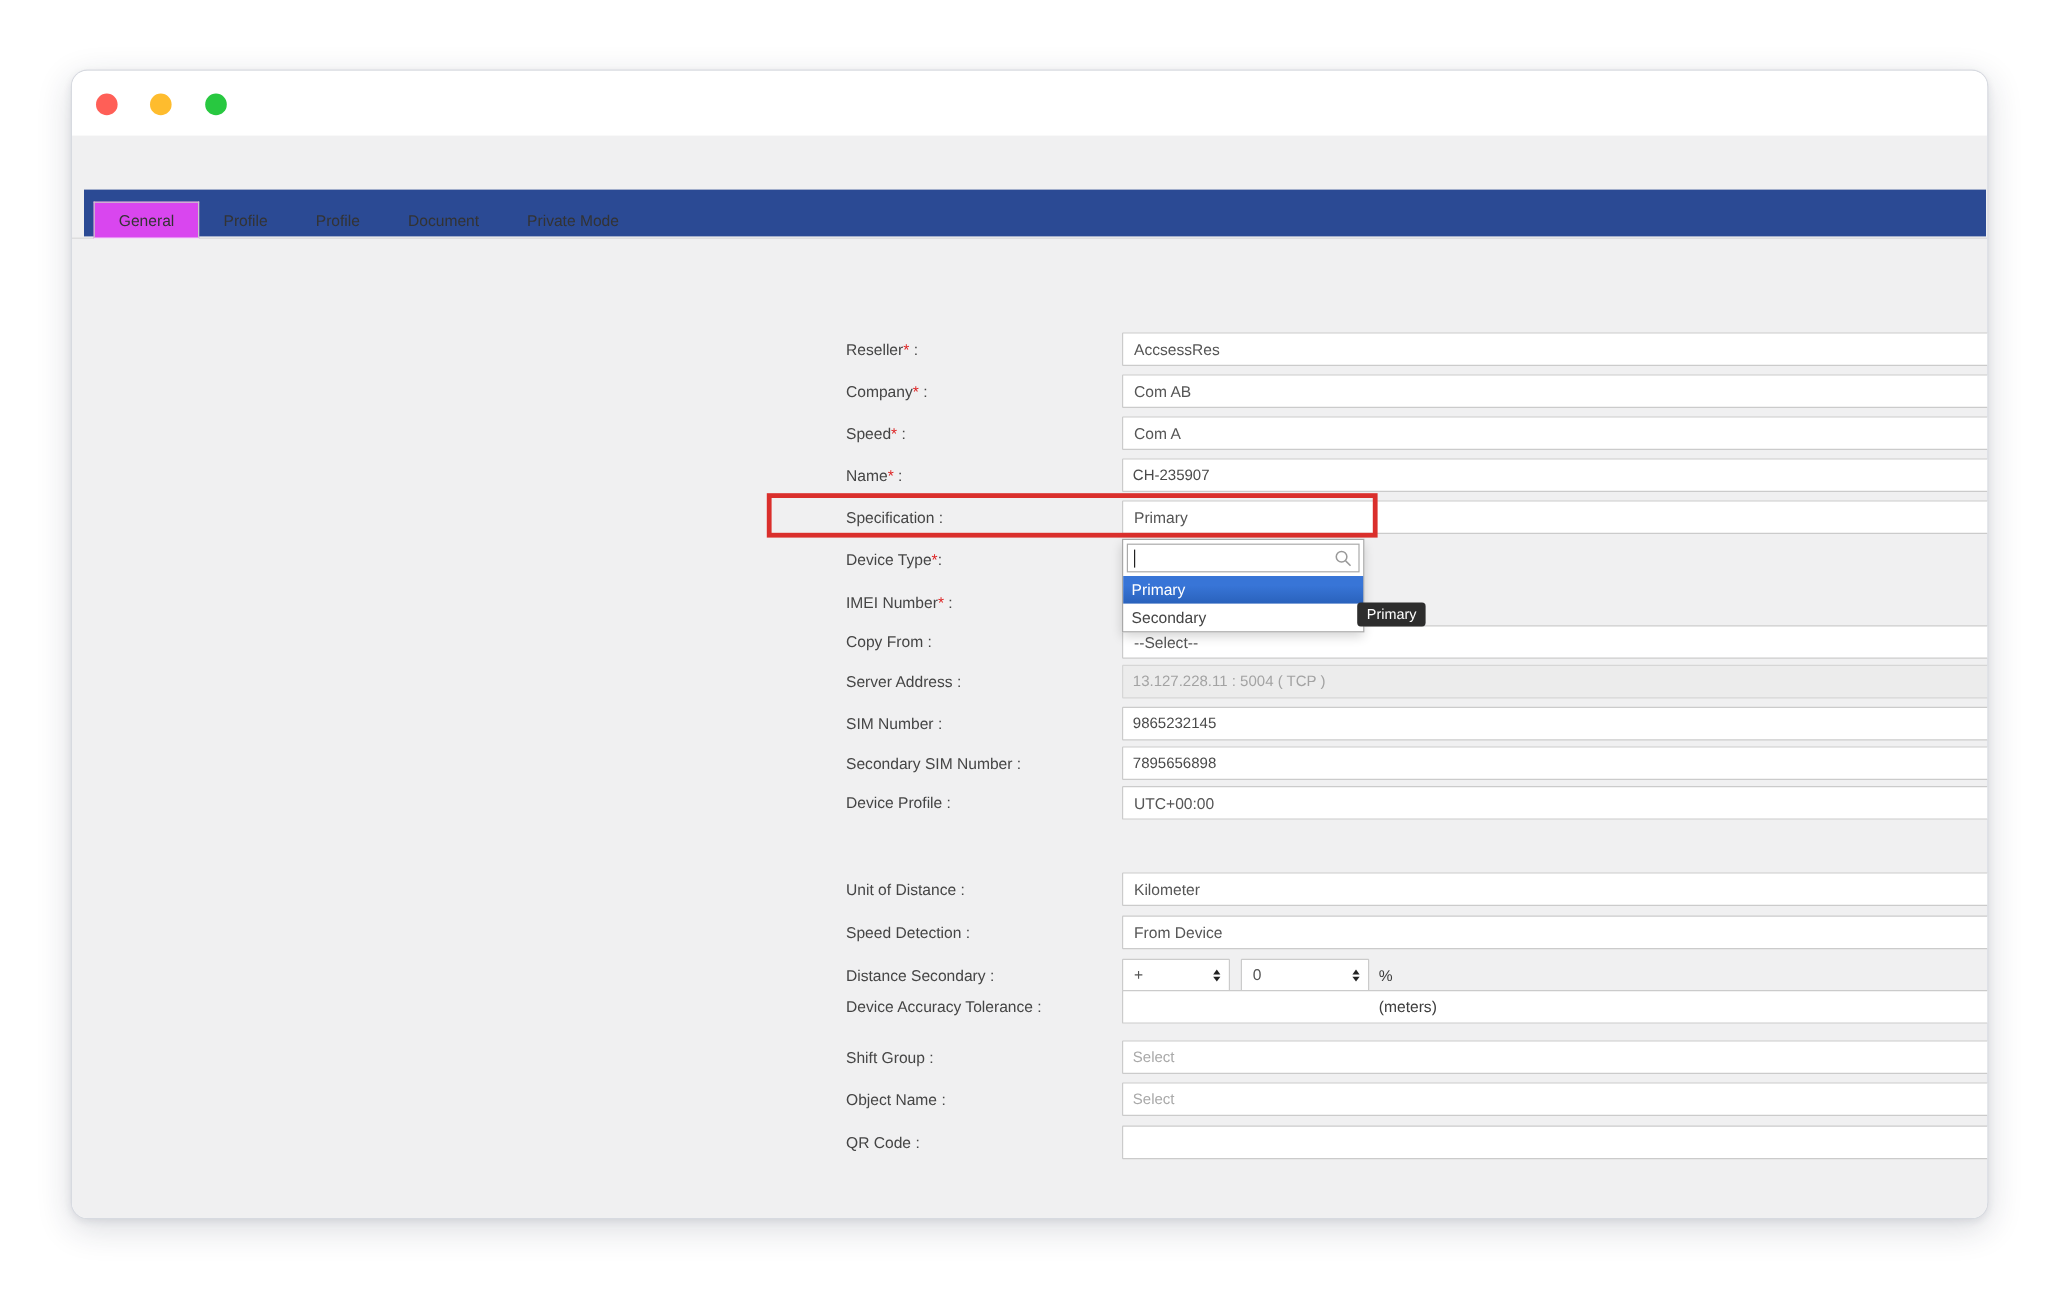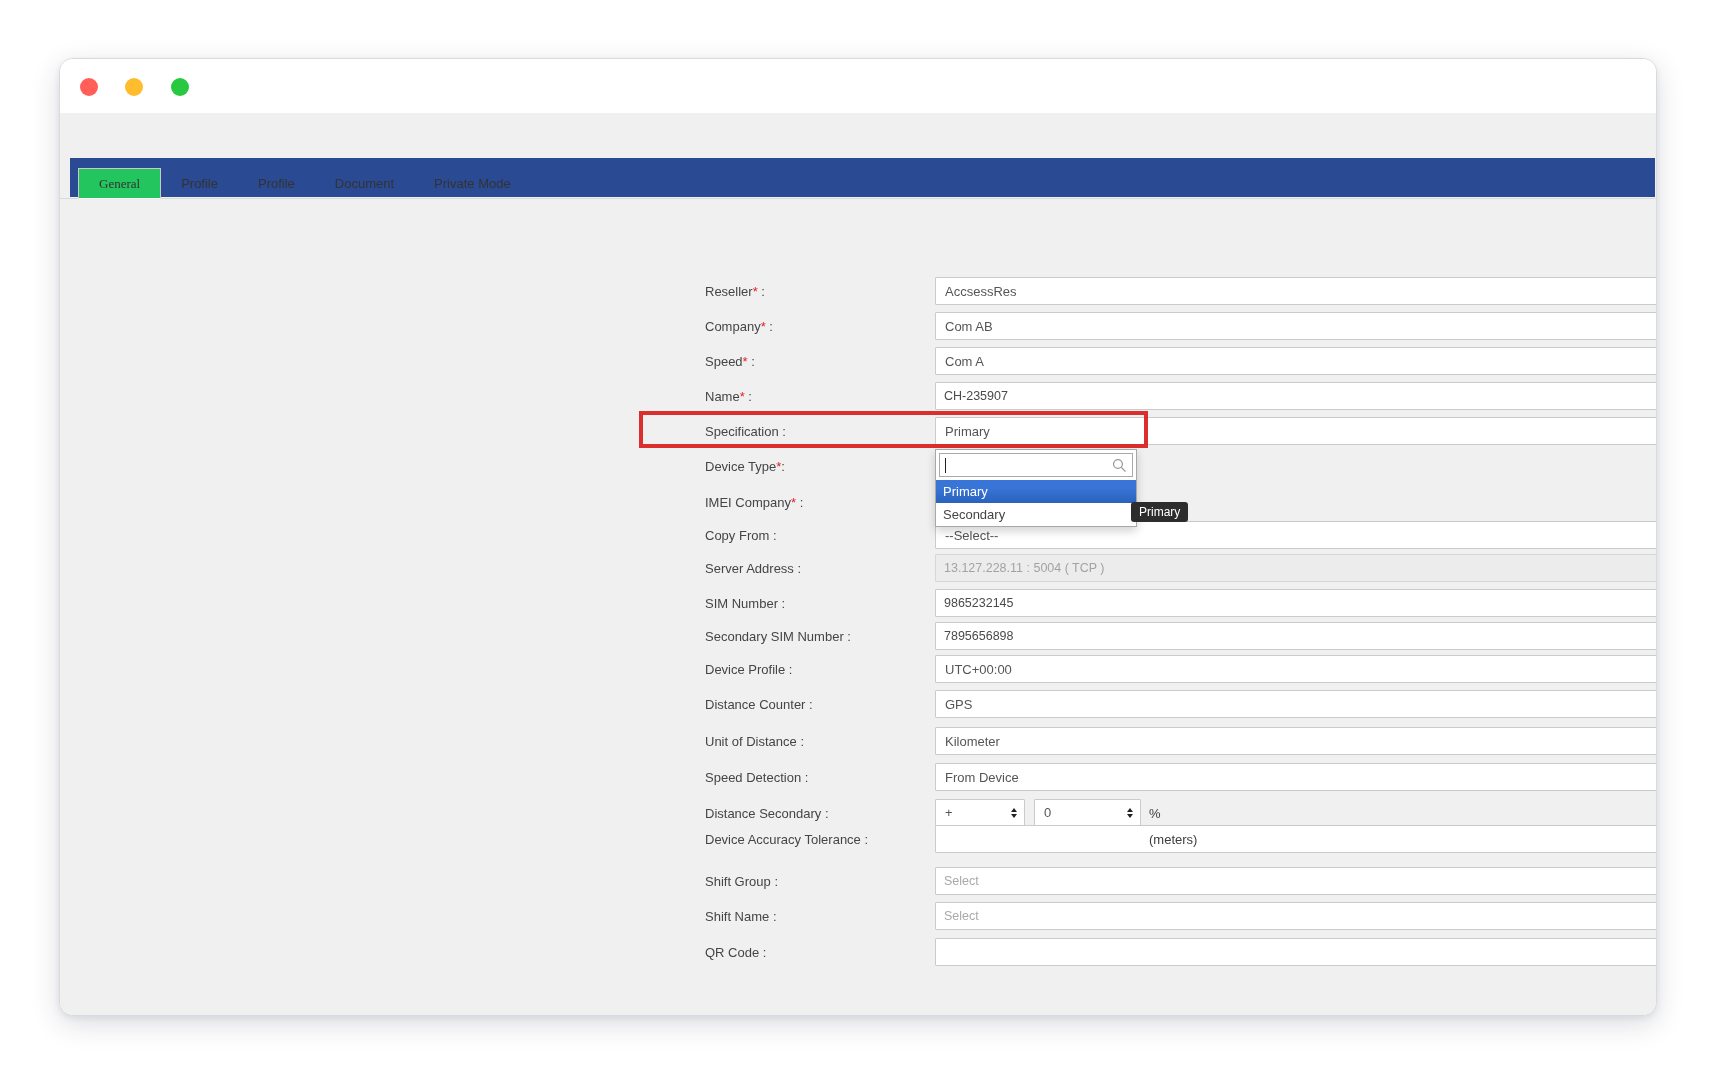--- a/index.html
+++ b/index.html
@@ -18,21 +18,21 @@
   
   .content{position:absolute;left:0;top:54px;right:0;bottom:0;background:#f0f0f1;}
 
   .header-bar{position:absolute;left:10px;top:8px;width:1585px;height:39px;display:flex;align-items:center;margin-top:37px;}
   .header-bar .title{color:#ffffff;font-size:16px;font-weight:600;margin-left:17px;letter-spacing:.2px;}
 
   .tabstrip{position:absolute;left:0;top:55px;right:0;height:31px;border-bottom:1px solid #d9d9d9;
     display:flex;align-items:stretch;padding-left:18px;}
   .tab{position:relative;display:flex;align-items:center;padding:0 20px;font-size:13px;color:#333;
     cursor:default;}
-  .tab.active{background:#22c55e;border:1px solid #c9c9c9;border-bottom:1px solid #fcfcfc;margin-bottom:-1px;font-family:Liberation Serif, serif;}
+  .tab.active{background:#d946ef;border:1px solid #c9c9c9;border-bottom:1px solid #fcfcfc;margin-bottom:-1px;}
 
   
   .form{position:absolute;left:0;top:0;right:0;bottom:0;}
   .row{position:absolute;left:0;right:0;height:28px;}
   .lbl{position:absolute;left:645px;top:50%;transform:translateY(-50%);font-size:13px;color:#454545;white-space:nowrap;}
   .lbl .star{color:#dd2222;}
   .ctl{position:absolute;left:875px;top:0;width:206px;height:27px;}
   .sel,.inp{width:100%;height:100%;background:#ffffff;border:1px solid #cbcbcb;border-radius:1px;}
   .sel{position:relative;display:flex;align-items:center;padding:0 22px 0 9px;font-size:13px;color:#555;}
   .inp{padding:0 8px;font-size:12.5px;color:#4a4a4a;font-family:"Liberation Sans",sans-serif;outline:none;}
@@ -135,21 +135,21 @@
 
         </div>
       </div>
       <div class="red-rect"></div>
 
       <div class="row" style="top:339px">
         <span class="lbl"><span>Device Type</span><span class="star">*</span><span>:</span></span>
       </div>
 
       <div class="row" style="top:375px">
-        <span class="lbl"><span>IMEI Company</span><span class="star">*</span><span> :</span></span>
+        <span class="lbl"><span>IMEI Number</span><span class="star">*</span><span> :</span></span>
       </div>
 
       <div class="row" style="top:408px">
         <span class="lbl"><span>Copy From</span><span class="star"></span><span> :</span></span>
         <div class="ctl sel">
           <span>--Select--</span>
 
         </div>
       </div>
 
@@ -169,27 +169,20 @@
       </div>
 
       <div class="row" style="top:542px">
         <span class="lbl"><span>Device Profile</span><span class="star"></span><span> :</span></span>
         <div class="ctl sel">
           <span>UTC+00:00</span>
 
         </div>
       </div>
 
-      <div class="row" style="top:577px">
-        <span class="lbl"><span>Distance Counter</span><span class="star"></span><span> :</span></span>
-        <div class="ctl sel">
-          <span>GPS</span>
-
-        </div>
-      </div>
 
       <div class="row" style="top:614px">
         <span class="lbl"><span>Unit of Distance</span><span class="star"></span><span> :</span></span>
         <div class="ctl sel">
           <span>Kilometer</span>
 
         </div>
       </div>
 
       <div class="row" style="top:650px">
@@ -224,21 +217,21 @@
         <input class="ctl inp right" value="0" style="">
         <span class="suffix">(meters)</span>
       </div>
 
       <div class="row" style="top:754px">
         <span class="lbl"><span>Shift Group</span><span class="star"></span><span> :</span></span>
         <input class="ctl inp" placeholder="Select" style="">
       </div>
 
       <div class="row" style="top:789px">
-        <span class="lbl"><span>Shift Name</span><span class="star"></span><span> :</span></span>
+        <span class="lbl"><span>Object Name</span><span class="star"></span><span> :</span></span>
         <input class="ctl inp" placeholder="Select" style="">
       </div>
 
       <div class="row" style="top:825px">
         <span class="lbl"><span>QR Code</span><span class="star"></span><span> :</span></span>
         <input class="ctl inp" value="" style="">
       </div>
 
       <div class="drop">
         <div class="search-wrap">

